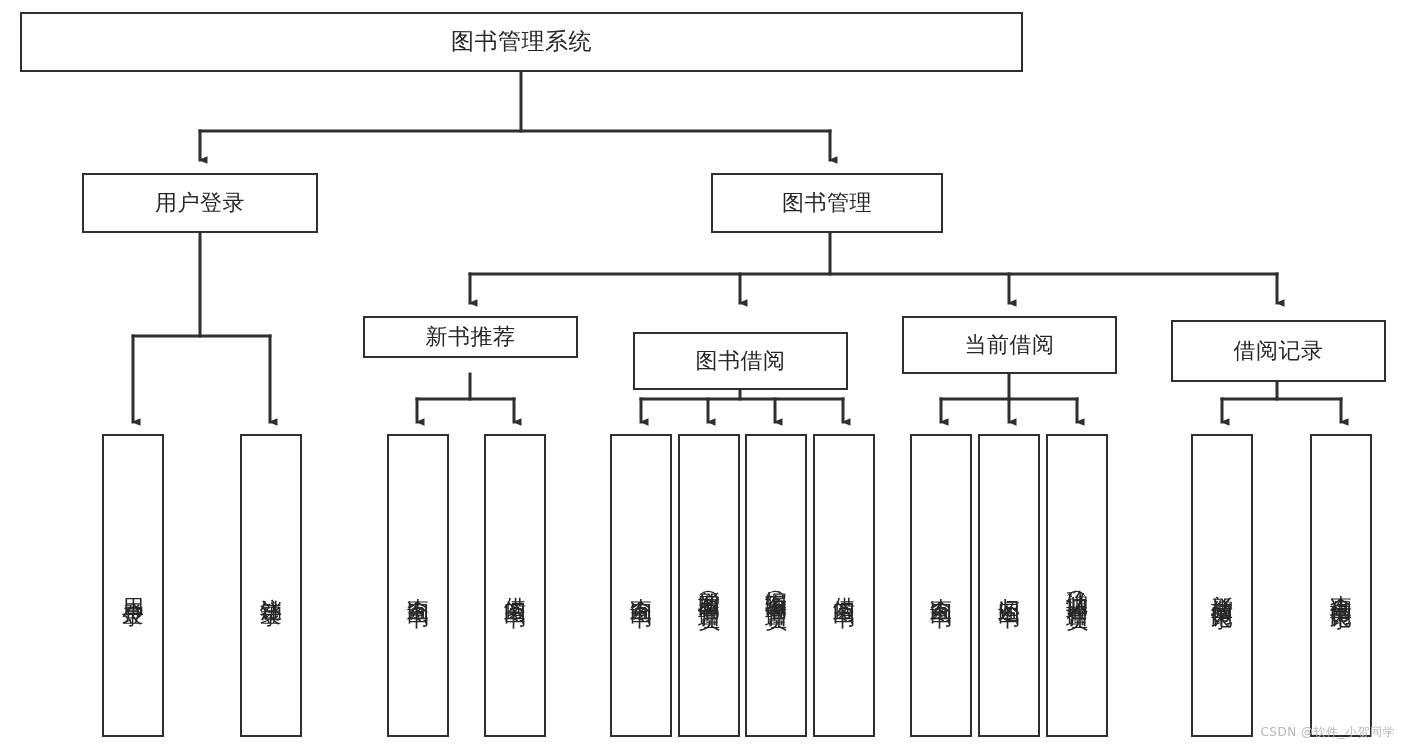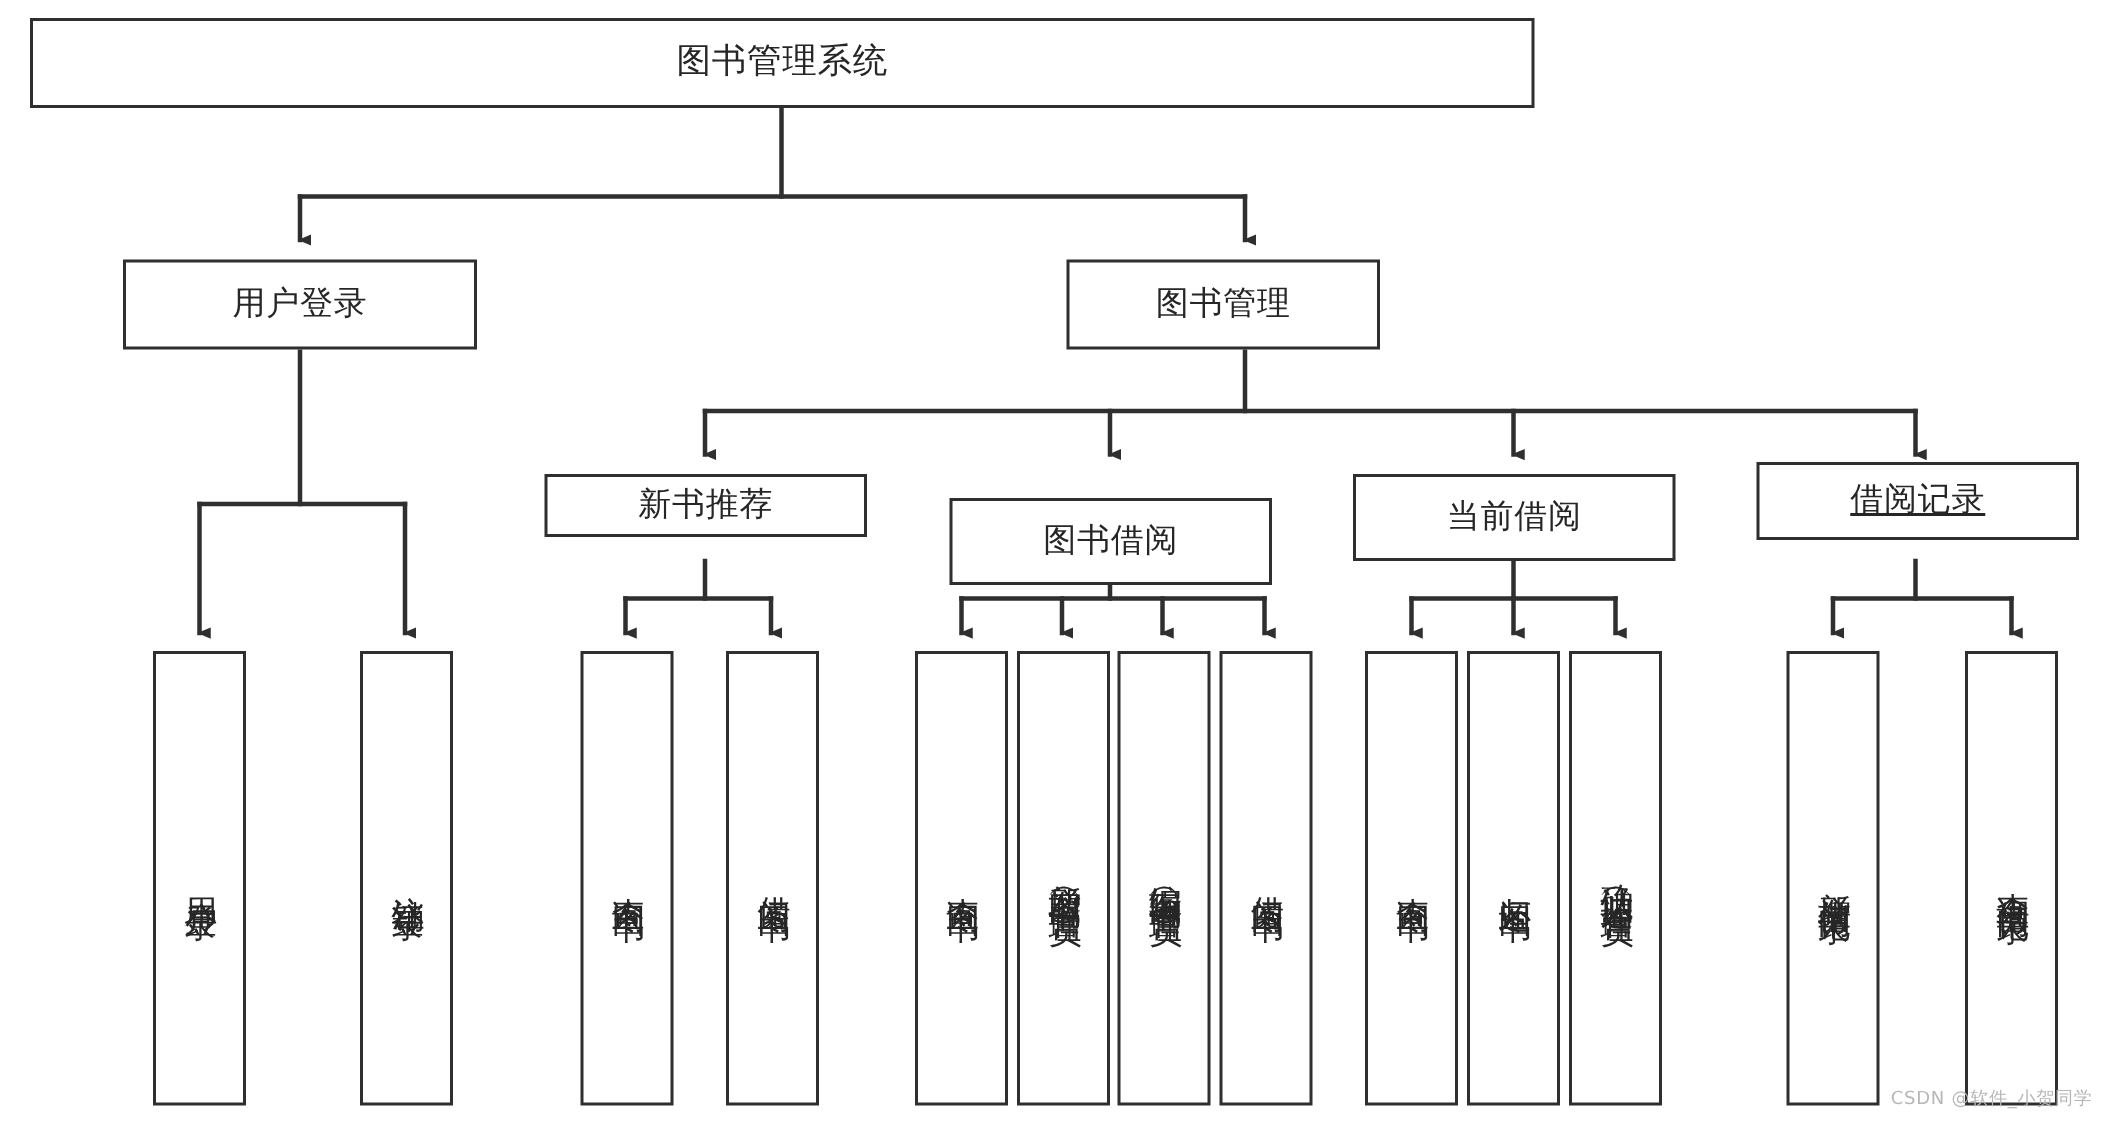--- a/index.html
+++ b/index.html
@@ -125,37 +125,37 @@
   </svg>
 
   <div class="node horiz root" style="left:20px; top:12px; width:1003px; height:60px;">
     <span class="node-label">图书管理系统</span>
   </div>
 
   <div class="node horiz" style="left:82px; top:173px; width:236px; height:60px;">
     <span class="node-label">用户登录</span>
   </div>
 
-  <div class="node horiz" style="left:711px; top:173px; width:209px; height:60px;">
+  <div class="node horiz" style="left:711px; top:173px; width:232px; height:60px;">
     <span class="node-label">图书管理</span>
   </div>
 
   <div class="node horiz" style="left:363px; top:316px; width:215px; height:42px;">
     <span class="node-label">新书推荐</span>
   </div>
 
   <div class="node horiz" style="left:633px; top:332px; width:215px; height:58px;">
     <span class="node-label">图书借阅</span>
   </div>
 
   <div class="node horiz" style="left:902px; top:316px; width:215px; height:58px;">
     <span class="node-label">当前借阅</span>
   </div>
 
-  <div class="node horiz" style="left:1171px; top:308px; width:215px; height:52px;text-decoration:underline;">
+  <div class="node horiz" style="left:1171px; top:320px; width:215px; height:62px;">
     <span class="node-label">借阅记录</span>
   </div>
 
   <div class="node leaf" style="left:102px; top:434px; width:62px; height:303px;">
     <span class="node-label">用户登录</span>
   </div>
 
   <div class="node leaf" style="left:240px; top:434px; width:62px; height:303px;">
     <span class="node-label">注销登录</span>
   </div>

